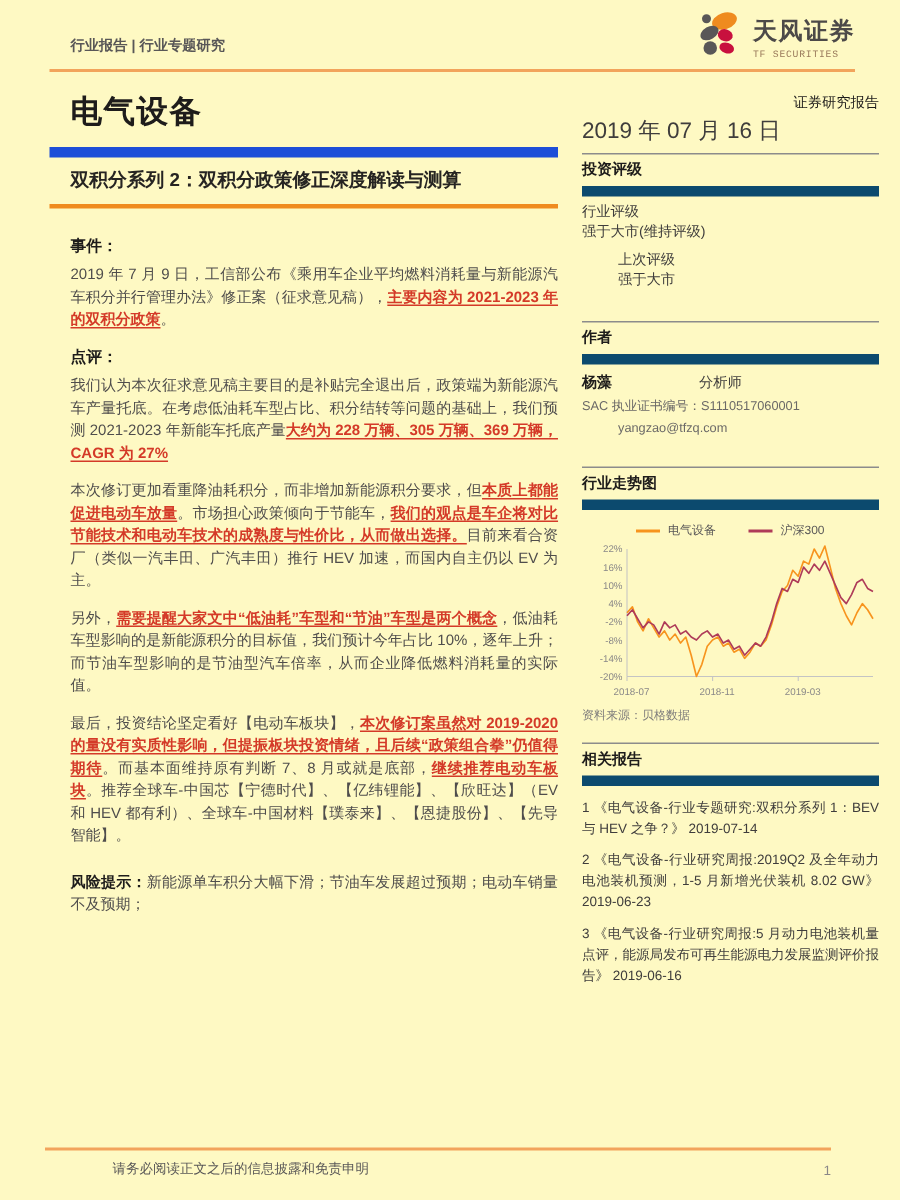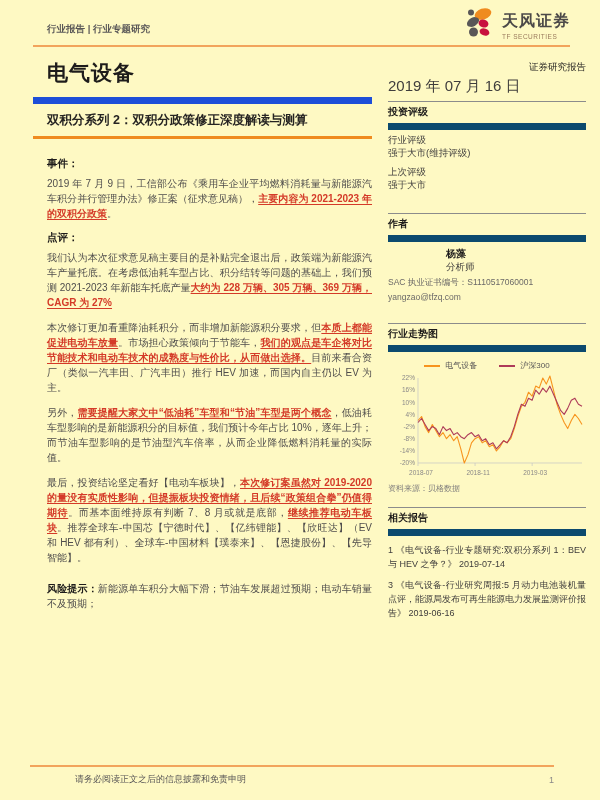--- a/index.html
+++ b/index.html
@@ -11,21 +11,21 @@
     background:#fef9c3;
     font-family:"Liberation Sans","DejaVu Sans",sans-serif;
     color:#4a4a48;
     overflow:hidden;
   }
   .inner { padding:0 30px 0 33px; }
 
   
   .top-header { display:flex; justify-content:space-between; align-items:flex-end; padding-top:8px; }
   .breadcrumb { font-size:9.5px; font-weight:bold; color:#595757; padding-left:14px; margin-bottom:6px; }
-  .brand { display:flex; align-items:center; gap:6px; }
+  .brand { display:flex; align-items:center; gap:6px;font-family:Liberation Mono, monospace; }
   .brand-text .brand-name { font-size:16px; font-weight:bold; color:#4c4948; letter-spacing:1px; }
   .brand-text .brand-sub { font-size:6.5px; color:#9a7b5c; letter-spacing:0.5px; margin-top:1px; }
   .orange-rule { border:none; border-top:2px solid #f2a45c; margin:3px 0 0 0; }
 
   
   .band { display:flex; align-items:flex-start; }
   .col-left { flex:0 0 339px; }
   .col-right { flex:0 0 198px; margin-left:16px; font-size:9.5px; }
 
   .page-title { font-size:21px; font-weight:bold; color:#1e1c1b; margin:12px 0 0 14px; letter-spacing:1px; }
@@ -42,25 +42,25 @@
   .risk { margin-top:16px; }
 
   
   .report-type { text-align:right; font-weight:normal; color:#1e1c1b; font-size:9.5px; margin-top:14px; }
   .report-date { text-align:left; font-size:15px; color:#3f3d3c; margin:3px 0 5px 0; }
   .side-sec { border-top:1px solid #8c8c8c; margin-top:13px; }
   .side-sec.first { margin-top:0; }
   .side-head { font-size:10px; font-weight:bold; color:#1e1c1b; border-bottom:7px solid #0c4a6e; padding:3px 0 4px 0; }
   .rating-row { display:flex; justify-content:space-between; font-size:9.5px; padding:4px 0 2px 0; color:#3f3d3c;flex-direction:column; }
   .rating-row .lab { color:#3f3d3c; }
-  .author-row { display:flex; align-items:baseline; padding-top:5px;flex-direction:column; }
+  .author-row { display:flex; align-items:baseline; padding-top:5px; }
   .analyst-name { font-size:10px; font-weight:bold; color:#1e1c1b; }
   .analyst-role { font-size:9.5px; color:#3f3d3c; margin-left:58px; }
   .analyst-cert, .analyst-email { font-size:8.5px; color:#6b6967; margin-top:3px; }
-  .pad-b { padding-bottom:8px; }
+  .pad-b { padding-bottom:8px;margin-left:24px; }
 
   .trend-legend { display:flex; justify-content:center; gap:22px; margin-top:8px; }
   .lg-item { display:flex; align-items:center; gap:5px; font-size:8px; color:#595757; }
   .lg-swatch { display:inline-block; width:16px; height:2px; }
   .trend-svg { display:block; margin-top:2px; }
   .trend-source { font-size:8px; color:#7f7d7c; margin:4px 0 10px 0; }
 
   .report-item { font-size:9px; line-height:14px; text-align:justify; color:#3f3d3c; margin:7px 0; }
 
   
@@ -172,20 +172,21 @@
               <text x="147.144" y="102" text-anchor="middle" font-size="6.5" fill="#8a8888" font-family="&quot;Liberation Sans&quot;,sans-serif">2019-03</text>
               <polyline points="30.0,47.5 33.6,43.5 37.1,53.6 40.7,59.6 44.3,51.5 47.8,57.6 51.4,63.7 55.0,59.6 58.5,65.7 62.1,61.7 65.7,67.7 69.2,63.7 72.8,75.8 76.3,90.0 79.9,81.9 83.5,69.8 87.0,65.7 90.6,63.7 94.2,69.8 97.7,67.7 101.3,73.8 104.9,71.8 108.4,77.9 112.0,73.8 115.6,67.7 119.1,69.8 122.7,65.7 126.3,55.6 129.8,43.5 133.4,33.3 137.0,29.3 140.5,19.2 144.1,23.2 147.7,13.1 151.2,15.1 154.8,5.0 158.3,11.1 161.9,3.0 165.5,17.1 169.0,31.3 172.6,41.4 176.2,49.5 179.7,55.6 183.3,47.5 186.9,41.4 190.4,45.5 194.0,51.5" fill="none" stroke="#F7941E" stroke-width="1.1" stroke-linejoin="round"></polyline>
               <polyline points="30.0,49.5 33.6,45.5 37.1,51.5 40.7,57.6 44.3,53.6 47.8,55.6 51.4,61.7 55.0,53.6 58.5,57.6 62.1,55.6 65.7,61.7 69.2,59.6 72.8,63.7 76.3,65.7 79.9,61.7 83.5,59.6 87.0,63.7 90.6,61.7 94.2,67.7 97.7,65.7 101.3,71.8 104.9,69.8 108.4,75.8 112.0,71.8 115.6,67.7 119.1,69.8 122.7,63.7 126.3,53.6 129.8,41.4 133.4,31.3 137.0,33.3 140.5,25.2 144.1,27.3 147.7,17.1 151.2,21.2 154.8,15.1 158.3,19.2 161.9,13.1 165.5,21.2 169.0,29.3 172.6,37.4 176.2,41.4 179.7,35.4 183.3,27.3 186.9,25.2 190.4,31.3 194.0,33.3" fill="none" stroke="#AE3B59" stroke-width="1.1" stroke-linejoin="round"></polyline>
             </svg>
           <div class="trend-source">资料来源：贝格数据</div>
         </div>
 
         <div class="side-sec">
           <div class="side-head">相关报告</div>
           <div class="report-item">1 《电气设备-行业专题研究:双积分系列 1：BEV 与 HEV 之争？》 2019-07-14</div>
+          <div class="report-item">2 《电气设备-行业研究周报:2019Q2 及全年动力电池装机预测，1-5 月新增光伏装机 8.02 GW》 2019-06-23</div>
           <div class="report-item">3 《电气设备-行业研究周报:5 月动力电池装机量点评，能源局发布可再生能源电力发展监测评价报告》 2019-06-16</div>
         </div>
       </div>
     </div>
   </div>
 
   <div class="footer">
     <span class="footer-disclaimer">请务必阅读正文之后的信息披露和免责申明</span>
     <span class="page-number">1</span>
   </div>

